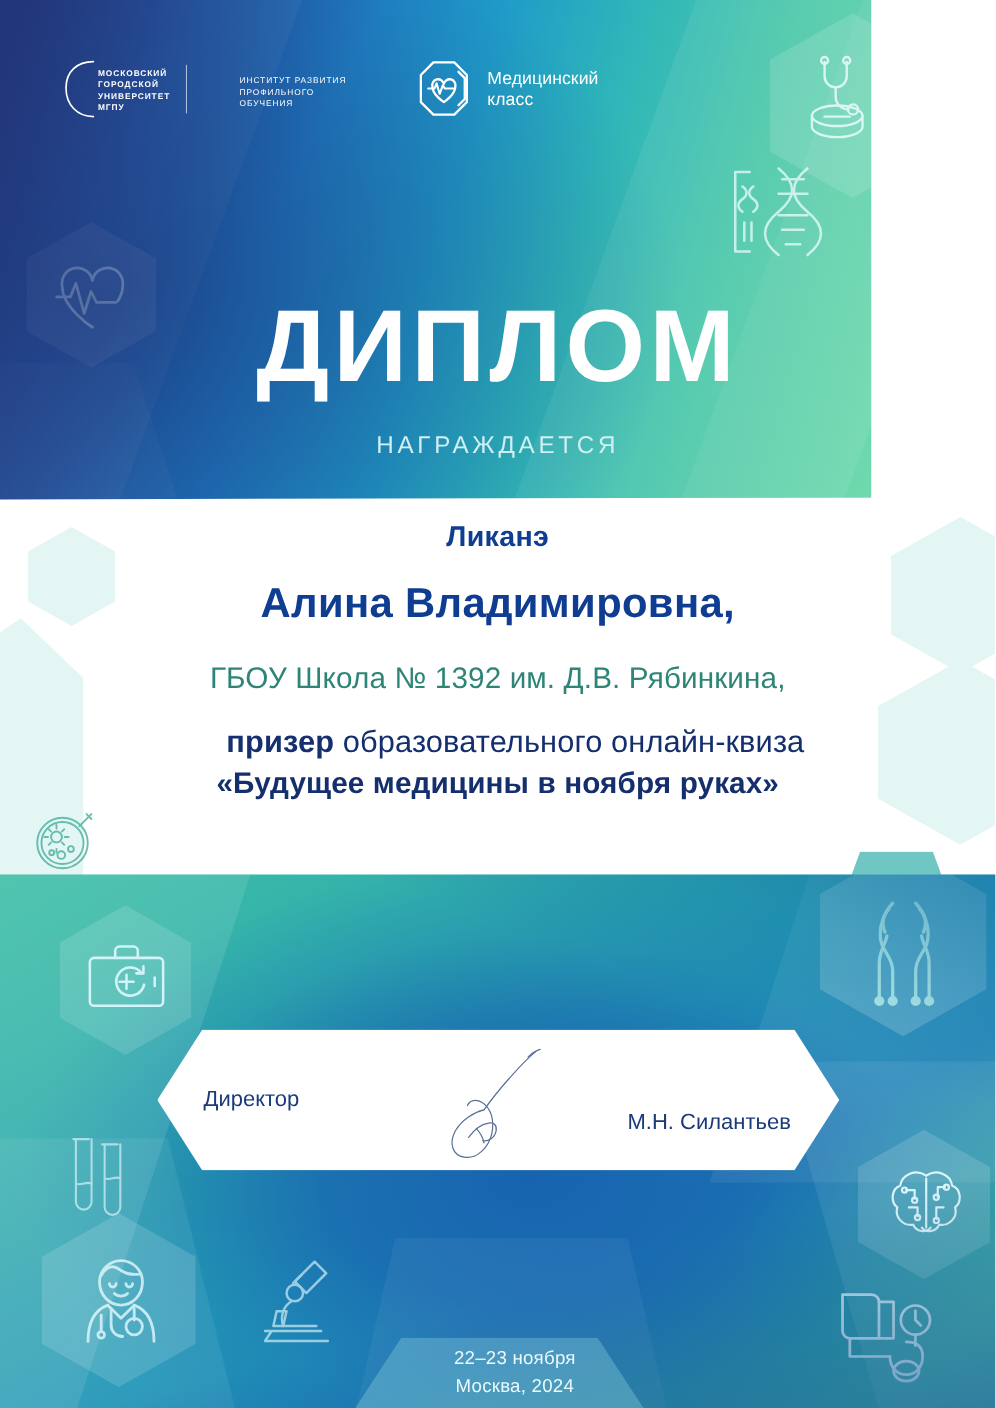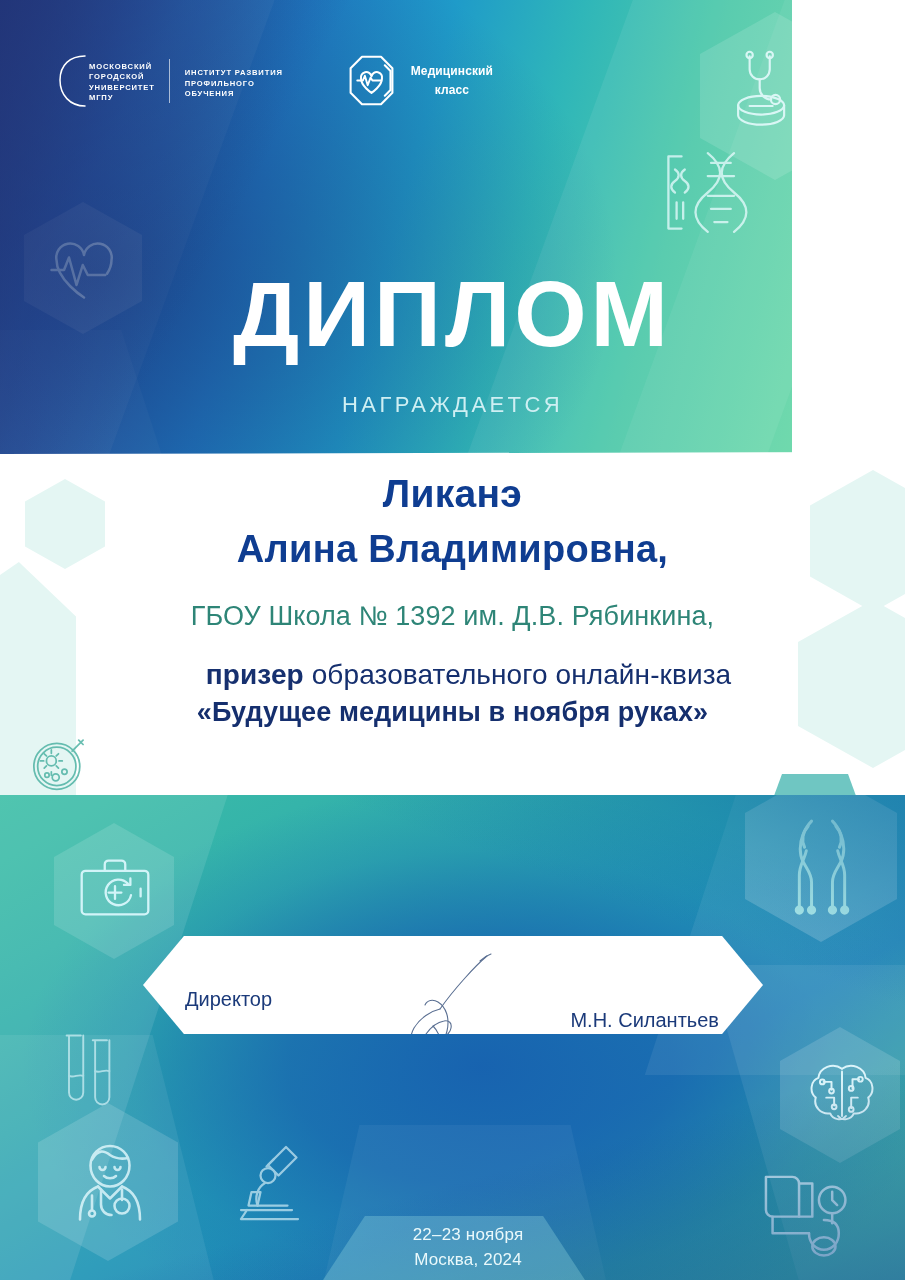--- a/index.html
+++ b/index.html
@@ -62,49 +62,49 @@
   
   .logos{ position:absolute; left:52px; top:52px; display:flex; align-items:center; gap:0; z-index:8; }
   .mgpu{ display:flex; align-items:flex-start; gap:0; }
   .mgpu-arc{ width:34px; height:56px; position:relative; flex:0 0 auto; margin-right:3px; }
   .mgpu-txt{
     color:#ffffff; font-size:7.6px; font-weight:700; letter-spacing:.85px;
     line-height:10.6px; text-transform:uppercase; padding-top:9px; white-space:pre-line;
   }
   .logo-div{ width:1px; height:44px; background:rgba(255,255,255,.62); margin:0 15px 0 14px; align-self:center; }
   .irpo-txt{
-    color:#ffffff; font-size:7.6px; font-weight:700; letter-spacing:.85px;
-    line-height:10.6px; text-transform:uppercase; white-space:pre-line; padding-top:7px;
+    color:#ffffff; font-size:7.6px; font-weight:400; letter-spacing:.85px;
+    line-height:10.6px; text-transform:uppercase; white-space:pre-line; padding-top:7px;margin-left:33px;
   }
   .medclass{ display:flex; align-items:center; gap:11px; margin-left:60px; }
   .medclass-mark{ width:57px; height:57px; flex:0 0 auto; }
-  .medclass-txt{ color:#ffffff; font-size:12px; font-weight:700; line-height:19px; white-space:pre-line; letter-spacing:.1px;text-align:center; }
+  .medclass-txt{ color:#ffffff; font-size:16px; font-weight:400; line-height:19px; white-space:pre-line; letter-spacing:.1px; }
 
   
   .diploma{
     position:absolute; left:0; top:268px; width:905px; text-align:center; z-index:8;
     color:#ffffff; font-size:93px; font-weight:700; letter-spacing:4px; line-height:1;
   }
   .awarded{
     position:absolute; left:0; top:392px; width:905px; text-align:center; z-index:8;
     color:#cfeff3; font-size:22px; font-weight:400; letter-spacing:3.4px;
   }
 
   
   .mid{ position:absolute; left:0; top:0; width:905px; z-index:8; text-align:center; }
-  .name1{ position:absolute; top:472px; left:0; width:905px; color:#0f3d91; font-size:39px; font-weight:700; letter-spacing:.3px; }
+  .name1{ position:absolute; top:472px; left:0; width:905px; color:#0f3d91; font-size:26px; font-weight:700; letter-spacing:.3px; }
   .name2{ position:absolute; top:528px; left:0; width:905px; color:#0f3d91; font-size:38px; font-weight:700; letter-spacing:.3px; }
   .school{ position:absolute; top:601px; left:0; width:905px; color:#2e8577; font-size:27px; font-weight:400; letter-spacing:.1px; }
   .role-line{ position:absolute; top:659px; left:16px; width:905px; color:#152f6e; font-size:28px; letter-spacing:.1px; }
   .role-line .bold{ font-weight:700; color:#16306f; }
   .quiz{ position:absolute; top:697px; left:0; width:905px; color:#152f6e; font-size:27px; font-weight:700; letter-spacing:.1px; }
 
   
   .sign-hex{
-    position:absolute; left:143px; top:936px; width:620px; height:98px; z-index:9;
+    position:absolute; left:143px; top:936px; width:620px; height:128px; z-index:9;
     background:#ffffff;
     clip-path:polygon(6.6% 0%, 93.4% 0%, 100% 50%, 93.4% 100%, 6.6% 100%, 0% 50%);
   }
   .sign-role{ position:absolute; left:42px; top:52px; color:#1b3a7a; font-size:20px; }
   .sign-name{ position:absolute; right:44px; top:52px; color:#1b3a7a; font-size:20px; white-space:nowrap;margin-top:21px; }
   .sign-mark{ position:absolute; left:224px; top:14px; width:160px; height:110px; }
 
   
   .footer-shape{
     position:absolute; left:323px; top:1216px; width:262px; height:64px; z-index:7;

